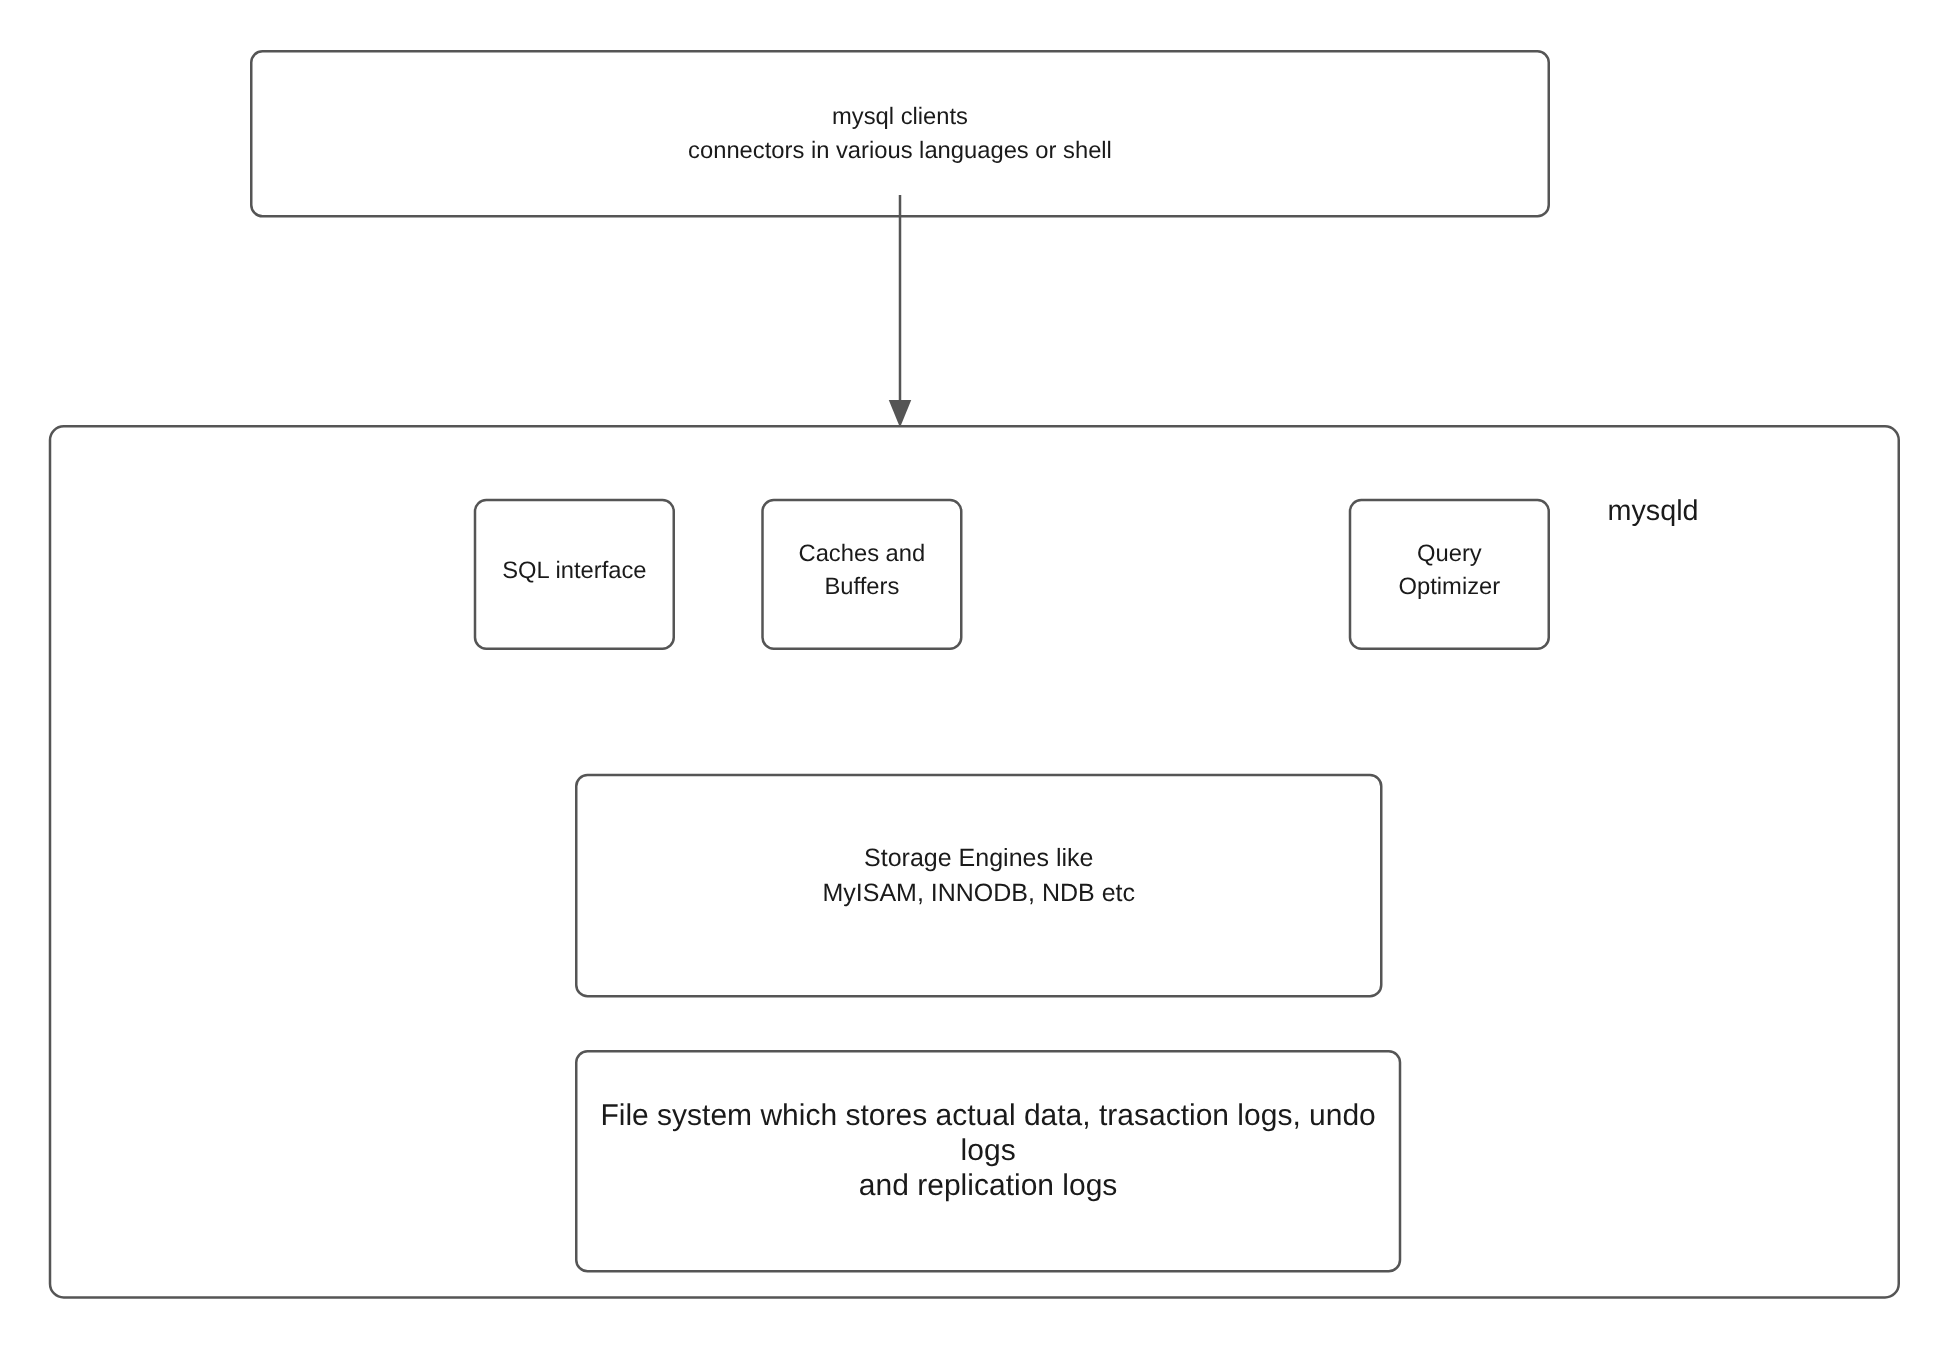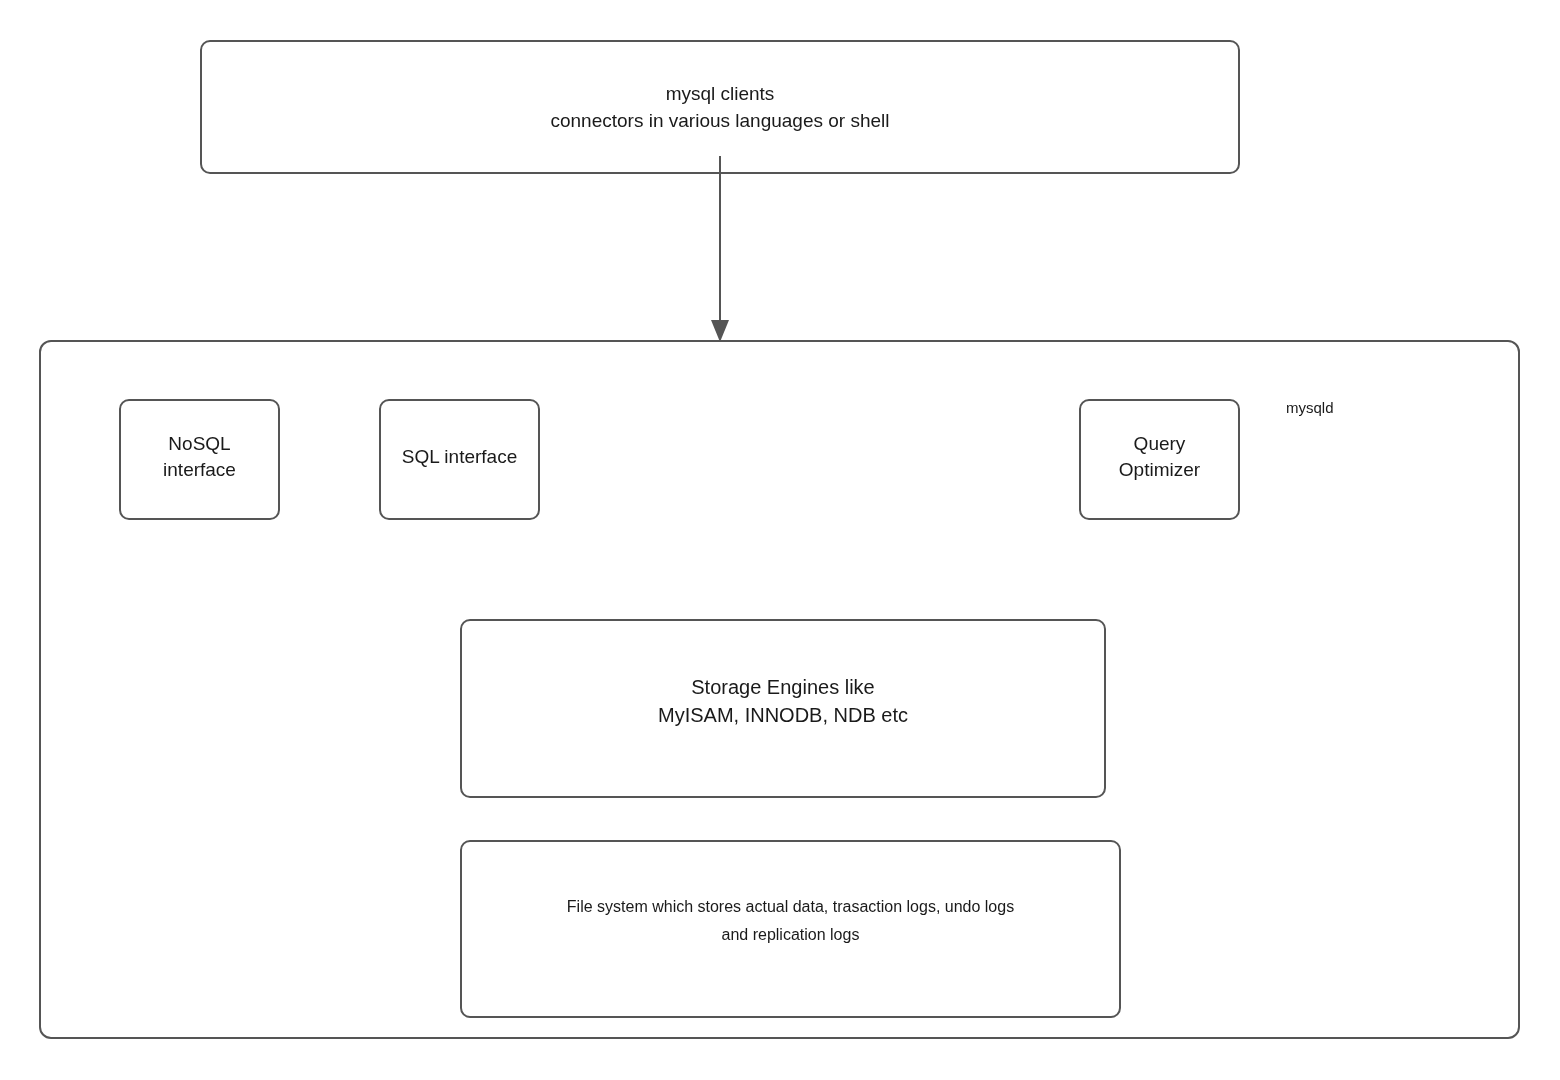--- a/index.html
+++ b/index.html
@@ -60,21 +60,21 @@
   #mysqld-container {
     left: 39px;
     top: 340px;
     width: 1481px;
     height: 699px;
   }
   #mysqld-label {
     position: absolute;
     left: 1286px;
     top: 396px;
-    font-size: 15px;
+    font-size: 23px;
     line-height: 24px;
     color: #1a1a1a;
     white-space: nowrap;
   }
   
   .component-box {
     top: 399px;
     width: 161px;
     height: 121px;
   }
@@ -103,21 +103,21 @@
     top: -8px;
   }
   
   #filesystem-box {
     left: 460px;
     top: 840px;
     width: 661px;
     height: 178px;
   }
   #filesystem-box .label {
-    font-size: 16px;
+    font-size: 24px;
     line-height: 28px;
     position: relative;
     top: -8px;
   }
   
   #connector-arrow {
     position: absolute;
     left: 690px;
     top: 150px;
     width: 60px;
@@ -137,26 +137,26 @@
 
   <svg id="connector-arrow" viewBox="0 0 60 200">
     <line x1="30" y1="6" x2="30" y2="178" stroke="#555555" stroke-width="2"></line>
     <polygon points="30,192 21,170 39,170" fill="#555555"></polygon>
   </svg>
 
   <div class="node container-node" id="mysqld-container"></div>
 
   <div id="mysqld-label">mysqld</div>
 
-  <div class="node component-box" id="comp-0">
-    <span class="label">NoSQL
-interface</span>
-  </div>
   <div class="node component-box" id="comp-1">
     <span class="label">SQL interface</span>
+  </div>
+  <div class="node component-box" id="comp-2">
+    <span class="label">Caches and
+Buffers</span>
   </div>
   <div class="node component-box" id="comp-4">
     <span class="label">Query
 Optimizer</span>
   </div>
 
   <div class="node" id="storage-box">
     <span class="label">Storage Engines like
 MyISAM, INNODB, NDB etc</span>
   </div>

